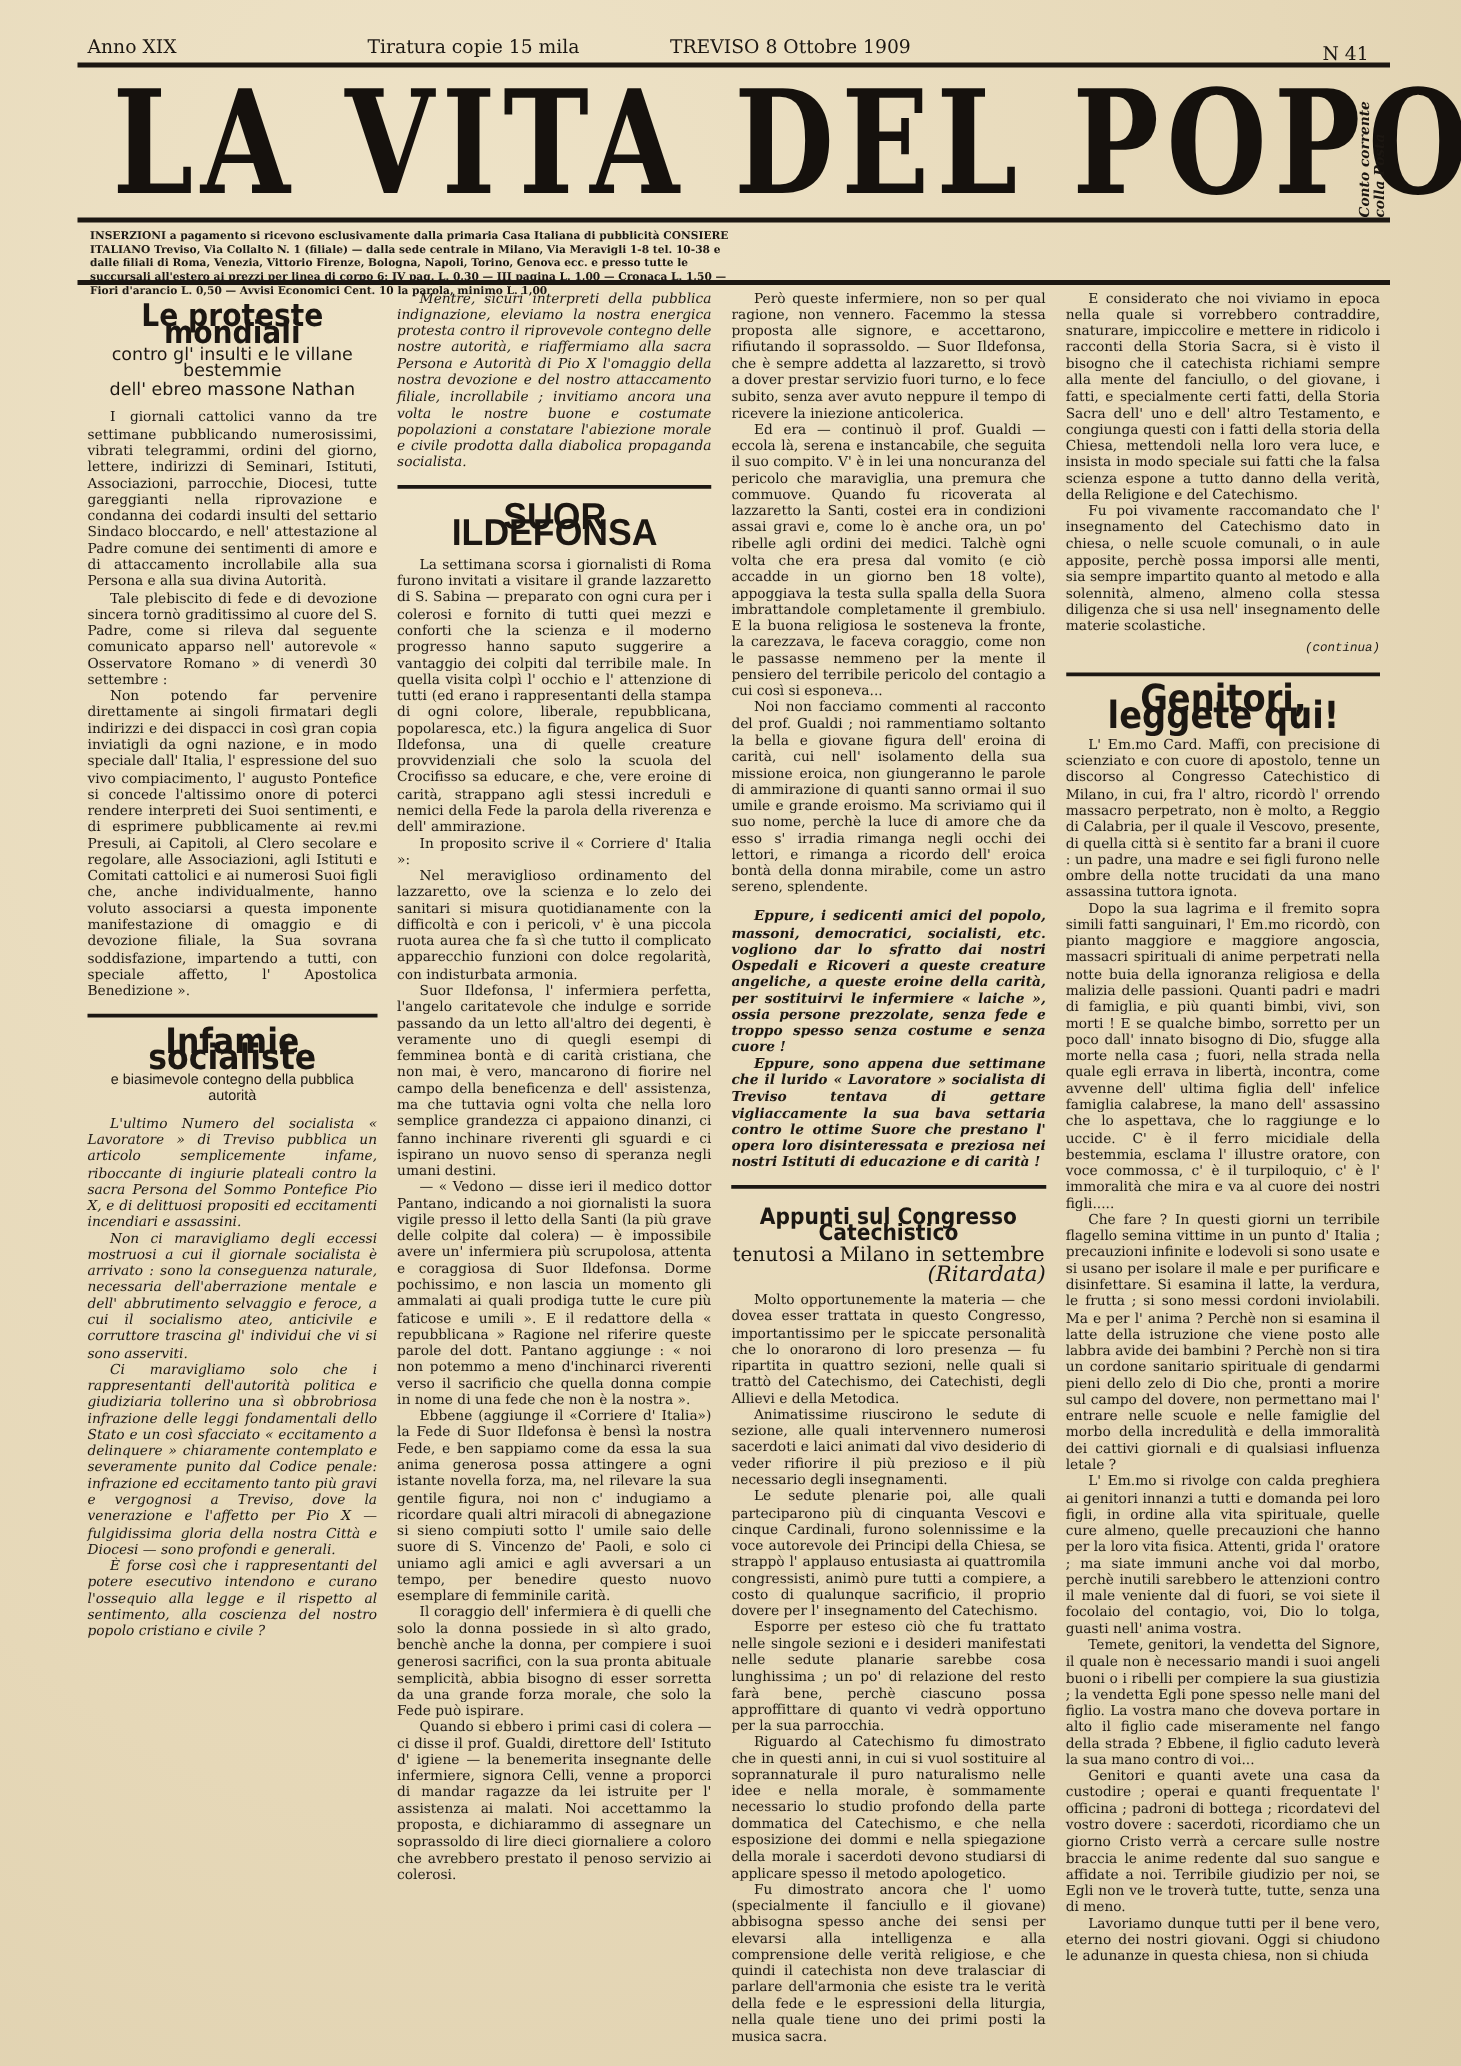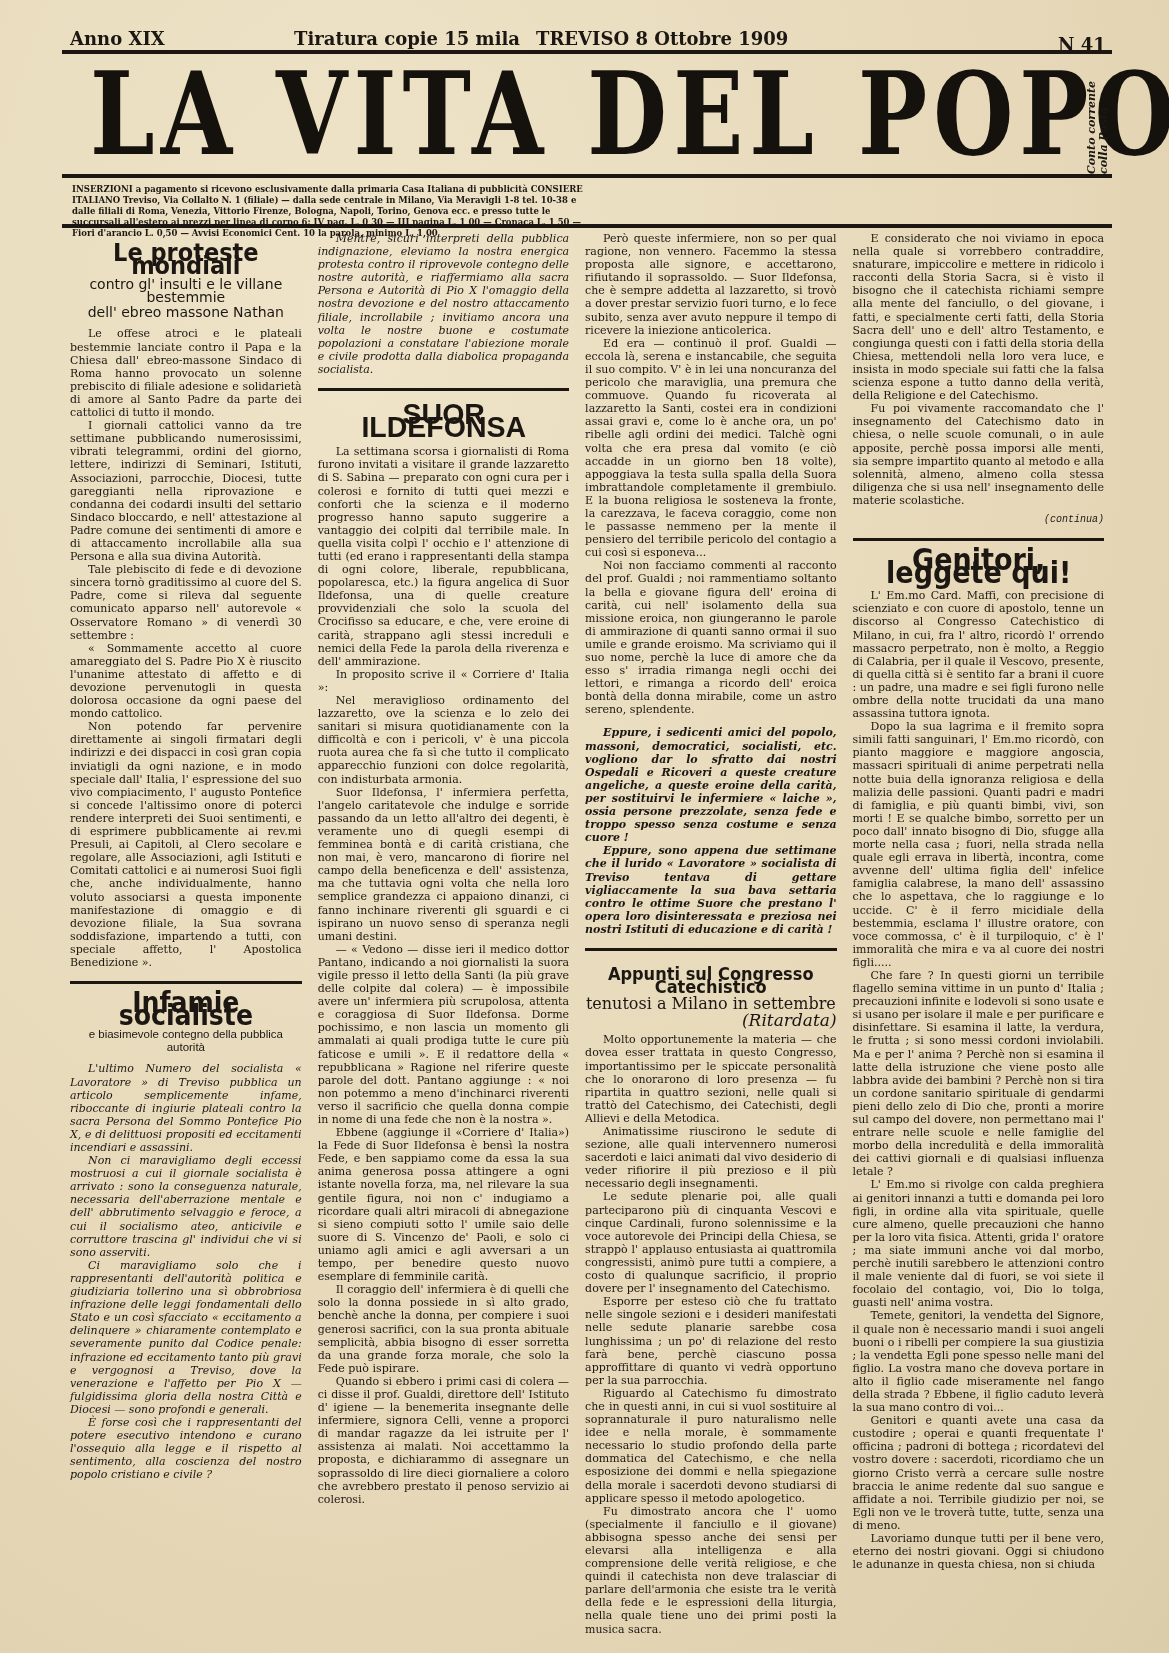--- a/index.html
+++ b/index.html
@@ -4,21 +4,21 @@
 <style>
   html, body { margin:0; padding:0; }
   body {
     width:1169px; height:1653px; overflow:hidden;
     background:#e8dcc0;
     background-image: radial-gradient(ellipse at 30% 20%, #efe4c9 0%, #e6d8b8 60%, #dccdaa 100%);
     font-family:"DejaVu Serif", serif; color:#1c1712;
     position:relative;
   }
   .page { position:absolute; left:62px; top:20px; width:1050px; }
-  .topline { position:relative; height:30px; font-weight:bold; font-size:18px; }
+  .topline { position:relative; height:30px; font-weight:normal; font-size:15px; }
   .topline span { position:absolute; top:8px; }
   .rule-thick { height:4px; background:#1c1712; }
   .masthead { display:flex; align-items:center; height:120px; position:relative; }
   .masthead h1 {
     margin:0; font-family:"DejaVu Serif", serif; font-weight:bold;
     font-size:92px; letter-spacing:6px; transform:scaleY(1.25); transform-origin:center;
     white-space:nowrap; color:#15110d; padding-left:28px;
   }
   .vert-note {
     position:absolute; right:2px; top:22px; writing-mode:vertical-rl; transform:rotate(180deg);
@@ -67,24 +67,22 @@
     <div class="right">INSERZIONI a pagamento si ricevono esclusivamente dalla primaria Casa Italiana di pubblicità CONSIERE ITALIANO Treviso, Via Collalto N. 1 (filiale) — dalla sede centrale in Milano, Via Meravigli 1-8 tel. 10-38 e dalle filiali di Roma, Venezia, Vittorio Firenze, Bologna, Napoli, Torino, Genova ecc. e presso tutte le succursali all'estero ai prezzi per linea di corpo 6: IV pag. L. 0,30 — III pagina L. 1,00 — Cronaca L. 1,50 — Fiori d'arancio L. 0,50 — Avvisi Economici Cent. 10 la parola, minimo L. 1,00</div>
   </div>
   <div class="rule-thick"></div>
 
   <div class="columns">
 
     <div class="col col1">
       <div class="hd-cond h-protest">Le proteste mondiali</div>
       <div class="hd-cond h-protest-sub">contro gl' insulti e le villane bestemmie</div>
       <div class="hd-cond h-protest-sub" style="margin-bottom:8px">dell' ebreo massone Nathan</div>
-      <p>Le offese atroci e le plateali bestemmie lanciate contro il Papa e la Chiesa dall' ebreo-massone Sindaco di Roma hanno provocato un solenne prebiscito di filiale adesione e solidarietà di amore al Santo Padre da parte dei cattolici di tutto il mondo.</p>
       <p>I giornali cattolici vanno da tre settimane pubblicando numerosissimi, vibrati telegrammi, ordini del giorno, lettere, indirizzi di Seminari, Istituti, Associazioni, parrocchie, Diocesi, tutte gareggianti nella riprovazione e condanna dei codardi insulti del settario Sindaco bloccardo, e nell' attestazione al Padre comune dei sentimenti di amore e di attaccamento incrollabile alla sua Persona e alla sua divina Autorità.</p>
       <p>Tale plebiscito di fede e di devozione sincera tornò graditissimo al cuore del S. Padre, come si rileva dal seguente comunicato apparso nell' autorevole « Osservatore Romano » di venerdì 30 settembre :</p>
-      <p>« Sommamente accetto al cuore amareggiato del S. Padre Pio X è riuscito l'unanime attestato di affetto e di devozione pervenutogli in questa dolorosa occasione da ogni paese del mondo cattolico.</p>
       <p>Non potendo far pervenire direttamente ai singoli firmatari degli indirizzi e dei dispacci in così gran copia inviatigli da ogni nazione, e in modo speciale dall' Italia, l' espressione del suo vivo compiacimento, l' augusto Pontefice si concede l'altissimo onore di poterci rendere interpreti dei Suoi sentimenti, e di esprimere pubblicamente ai rev.mi Presuli, ai Capitoli, al Clero secolare e regolare, alle Associazioni, agli Istituti e Comitati cattolici e ai numerosi Suoi figli che, anche individualmente, hanno voluto associarsi a questa imponente manifestazione di omaggio e di devozione filiale, la Sua sovrana soddisfazione, impartendo a tutti, con speciale affetto, l' Apostolica Benedizione ».</p>
       <div class="sep"></div>
       <div class="h-big h-infamie">Infamie socialiste</div>
       <div class="h-infamie-sub">e biasimevole contegno della pubblica autorità</div>
       <p class="it">L'ultimo Numero del socialista « Lavoratore » di Treviso pubblica un articolo semplicemente infame, riboccante di ingiurie plateali contro la sacra Persona del Sommo Pontefice Pio X, e di delittuosi propositi ed eccitamenti incendiari e assassini.</p>
       <p class="it">Non ci maravigliamo degli eccessi mostruosi a cui il giornale socialista è arrivato : sono la conseguenza naturale, necessaria dell'aberrazione mentale e dell' abbrutimento selvaggio e feroce, a cui il socialismo ateo, anticivile e corruttore trascina gl' individui che vi si sono asserviti.</p>
       <p class="it">Ci maravigliamo solo che i rappresentanti dell'autorità politica e giudiziaria tollerino una sì obbrobriosa infrazione delle leggi fondamentali dello Stato e un così sfacciato « eccitamento a delinquere » chiaramente contemplato e severamente punito dal Codice penale: infrazione ed eccitamento tanto più gravi e vergognosi a Treviso, dove la venerazione e l'affetto per Pio X — fulgidissima gloria della nostra Città e Diocesi — sono profondi e generali.</p>
       <p class="it">È forse così che i rappresentanti del potere esecutivo intendono e curano l'ossequio alla legge e il rispetto al sentimento, alla coscienza del nostro popolo cristiano e civile ?</p>
     </div>
 

